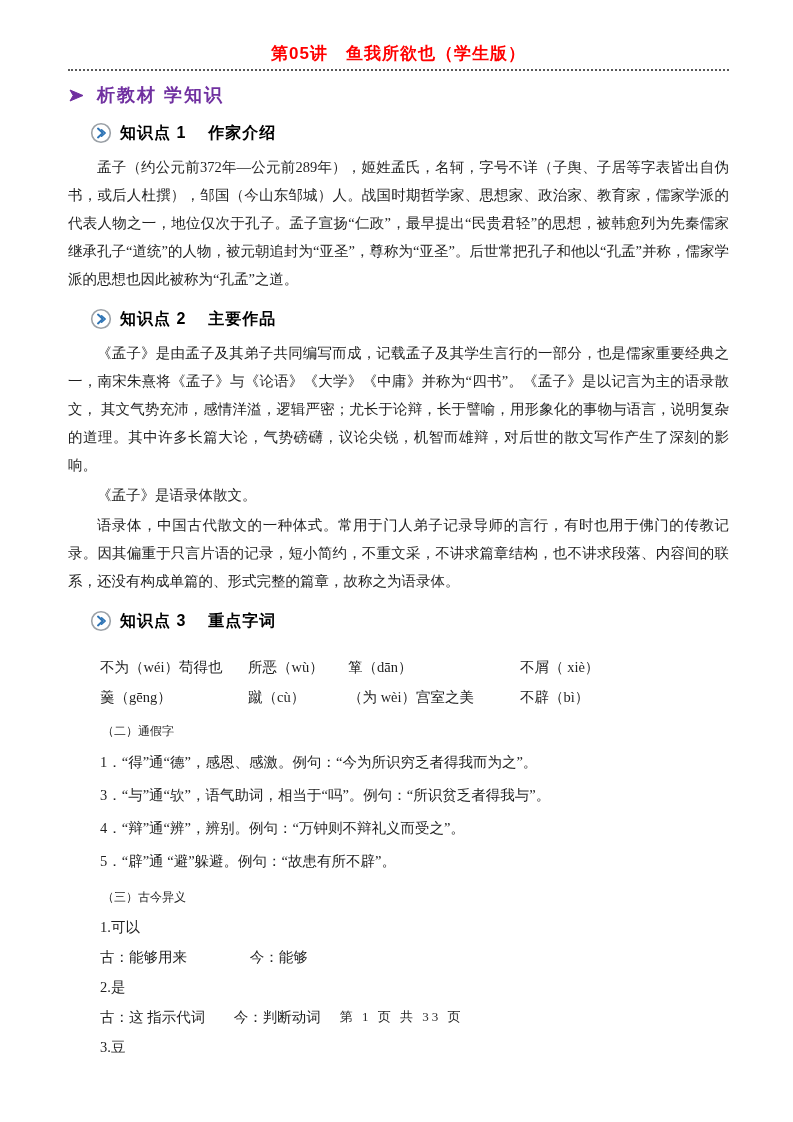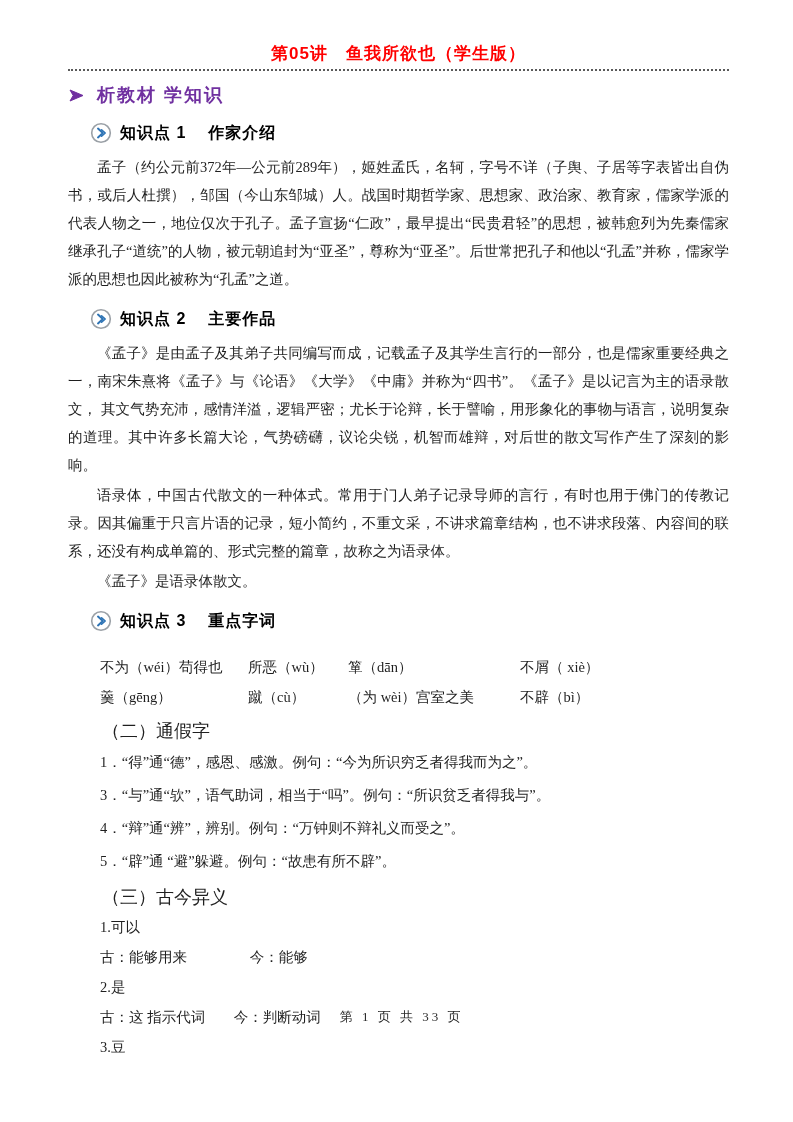--- a/index.html
+++ b/index.html
@@ -41,21 +41,21 @@
     letter-spacing:1px;
   }
   .kp-title { margin-left:14px; }
   .kp-icon { flex:0 0 auto; }
   .para {
     font-size:14.5px; line-height:28px;
     text-align:justify; text-indent:2em;
     margin:2px 0;
   }
   .subhead-bold   { font-weight:bold; font-size:14.5px; line-height:30px; margin:8px 0 0 34px; }
-  .subhead-normal { font-size:18px; line-height:30px; margin:4px 0 0 34px; }
+  .subhead-normal { font-size:12px; line-height:30px; margin:4px 0 0 34px; }
   .pinyin-grid {
     margin-left:32px;
     display:grid;
     grid-template-columns:148px 100px 172px 1fr;
     font-size:14.5px; line-height:30px;margin-top:20px;
   }
   .tj-item { margin-left:32px; font-size:14.5px; line-height:33px; }
   .gj-line { margin-left:32px; font-size:14.5px; line-height:30px; }
   .gj-gu-wide   { display:inline-block; min-width:146px; }
   .gj-gu-narrow { display:inline-block; min-width:130px; }
@@ -94,22 +94,22 @@
   <div class="kp-heading">
     <svg class="kp-icon" width="22" height="22" viewBox="0 0 22 22">
       <circle cx="11" cy="11" r="9.3" fill="none" stroke="#9aa0a6" stroke-width="1.6"></circle>
       <path d="M8 6.6 L12.8 11 L8 15.4" fill="none" stroke="#2e74b5" stroke-width="2" stroke-linecap="round" stroke-linejoin="round"></path>
       <path d="M11.6 7.8 L15.2 11 L11.6 14.2" fill="none" stroke="#2e74b5" stroke-width="1.6" stroke-linecap="round" stroke-linejoin="round"></path>
     </svg>
     <span class="kp-label">知识点 2</span>
     <span class="kp-title">主要作品</span>
   </div>
   <p class="para">《孟子》是由孟子及其弟子共同编写而成，记载孟子及其学生言行的一部分，也是儒家重要经典之一，南宋朱熹将《孟子》与《论语》《大学》《中庸》并称为“四书”。《孟子》是以记言为主的语录散文， 其文气势充沛，感情洋溢，逻辑严密；尤长于论辩，长于譬喻，用形象化的事物与语言，说明复杂的道理。其中许多长篇大论，气势磅礴，议论尖锐，机智而雄辩，对后世的散文写作产生了深刻的影响。</p>
+  <p class="para">《孟子》是语录体散文。</p>
   <p class="para">语录体，中国古代散文的一种体式。常用于门人弟子记录导师的言行，有时也用于佛门的传教记录。因其偏重于只言片语的记录，短小简约，不重文采，不讲求篇章结构，也不讲求段落、内容间的联系，还没有构成单篇的、形式完整的篇章，故称之为语录体。</p>
-  <p class="para">《孟子》是语录体散文。</p>
 
   <div class="kp-heading">
     <svg class="kp-icon" width="22" height="22" viewBox="0 0 22 22">
       <circle cx="11" cy="11" r="9.3" fill="none" stroke="#9aa0a6" stroke-width="1.6"></circle>
       <path d="M8 6.6 L12.8 11 L8 15.4" fill="none" stroke="#2e74b5" stroke-width="2" stroke-linecap="round" stroke-linejoin="round"></path>
       <path d="M11.6 7.8 L15.2 11 L11.6 14.2" fill="none" stroke="#2e74b5" stroke-width="1.6" stroke-linecap="round" stroke-linejoin="round"></path>
     </svg>
     <span class="kp-label">知识点 3</span>
     <span class="kp-title">重点字词</span>
   </div>

